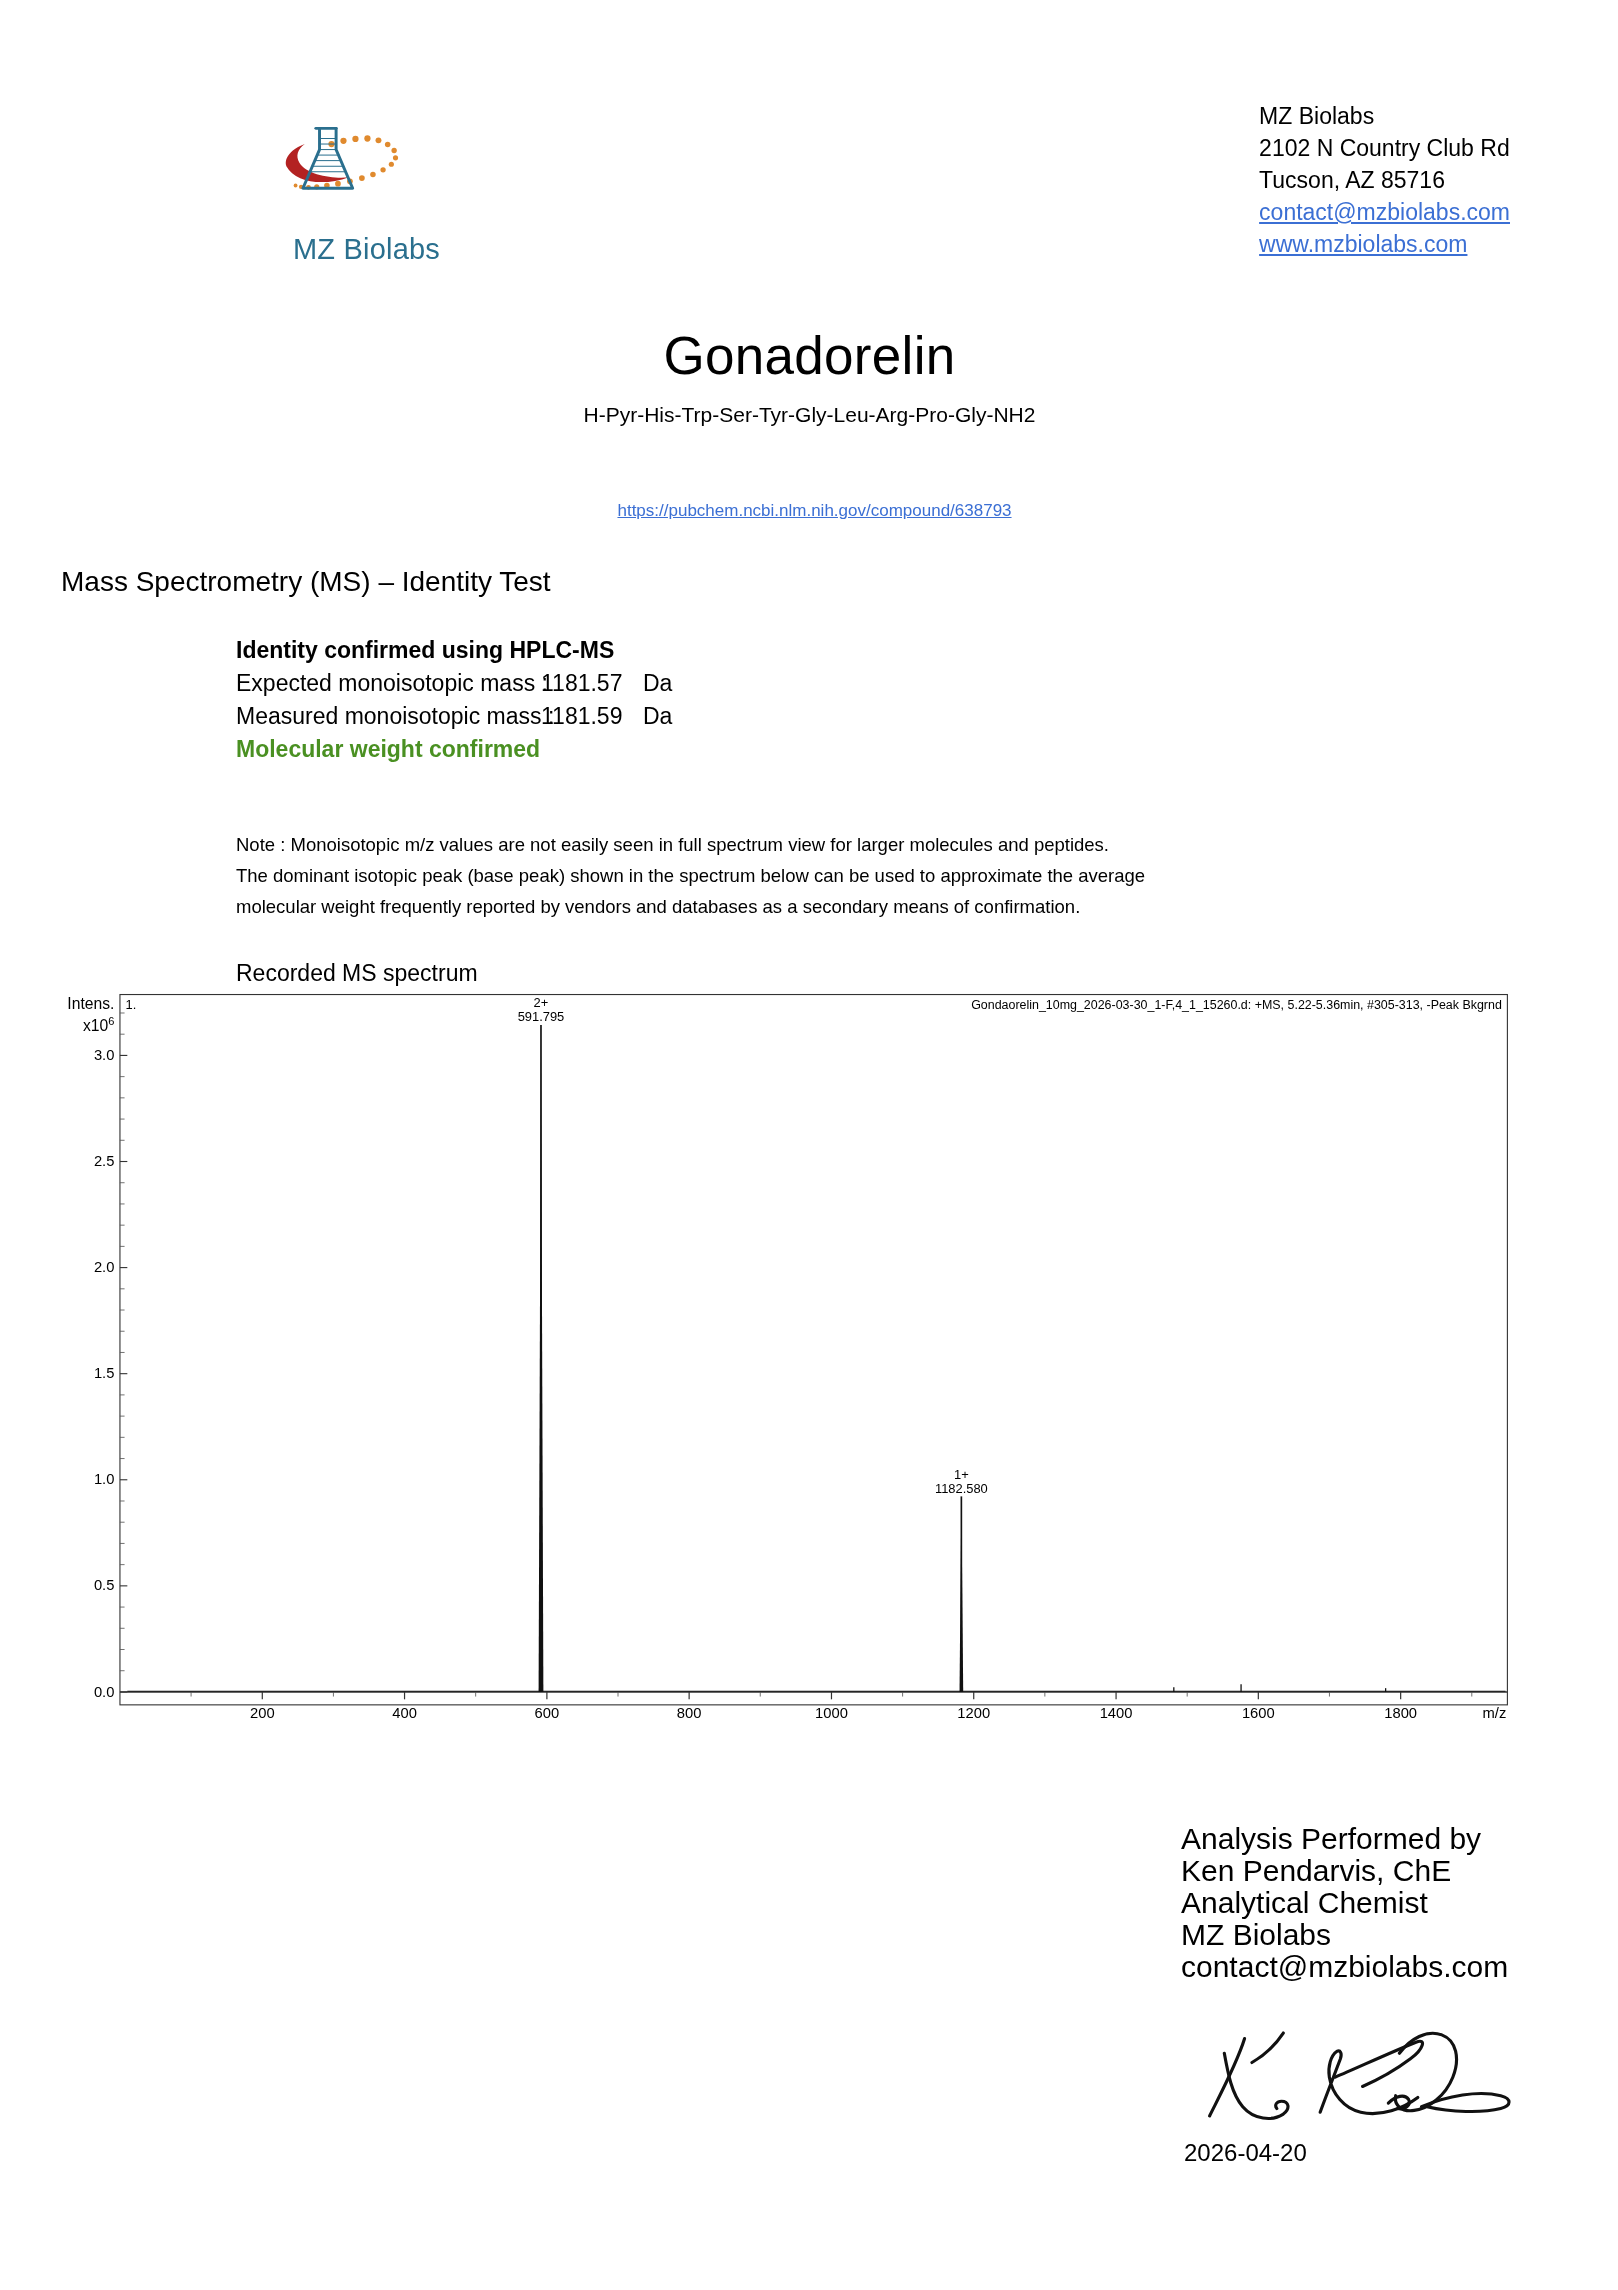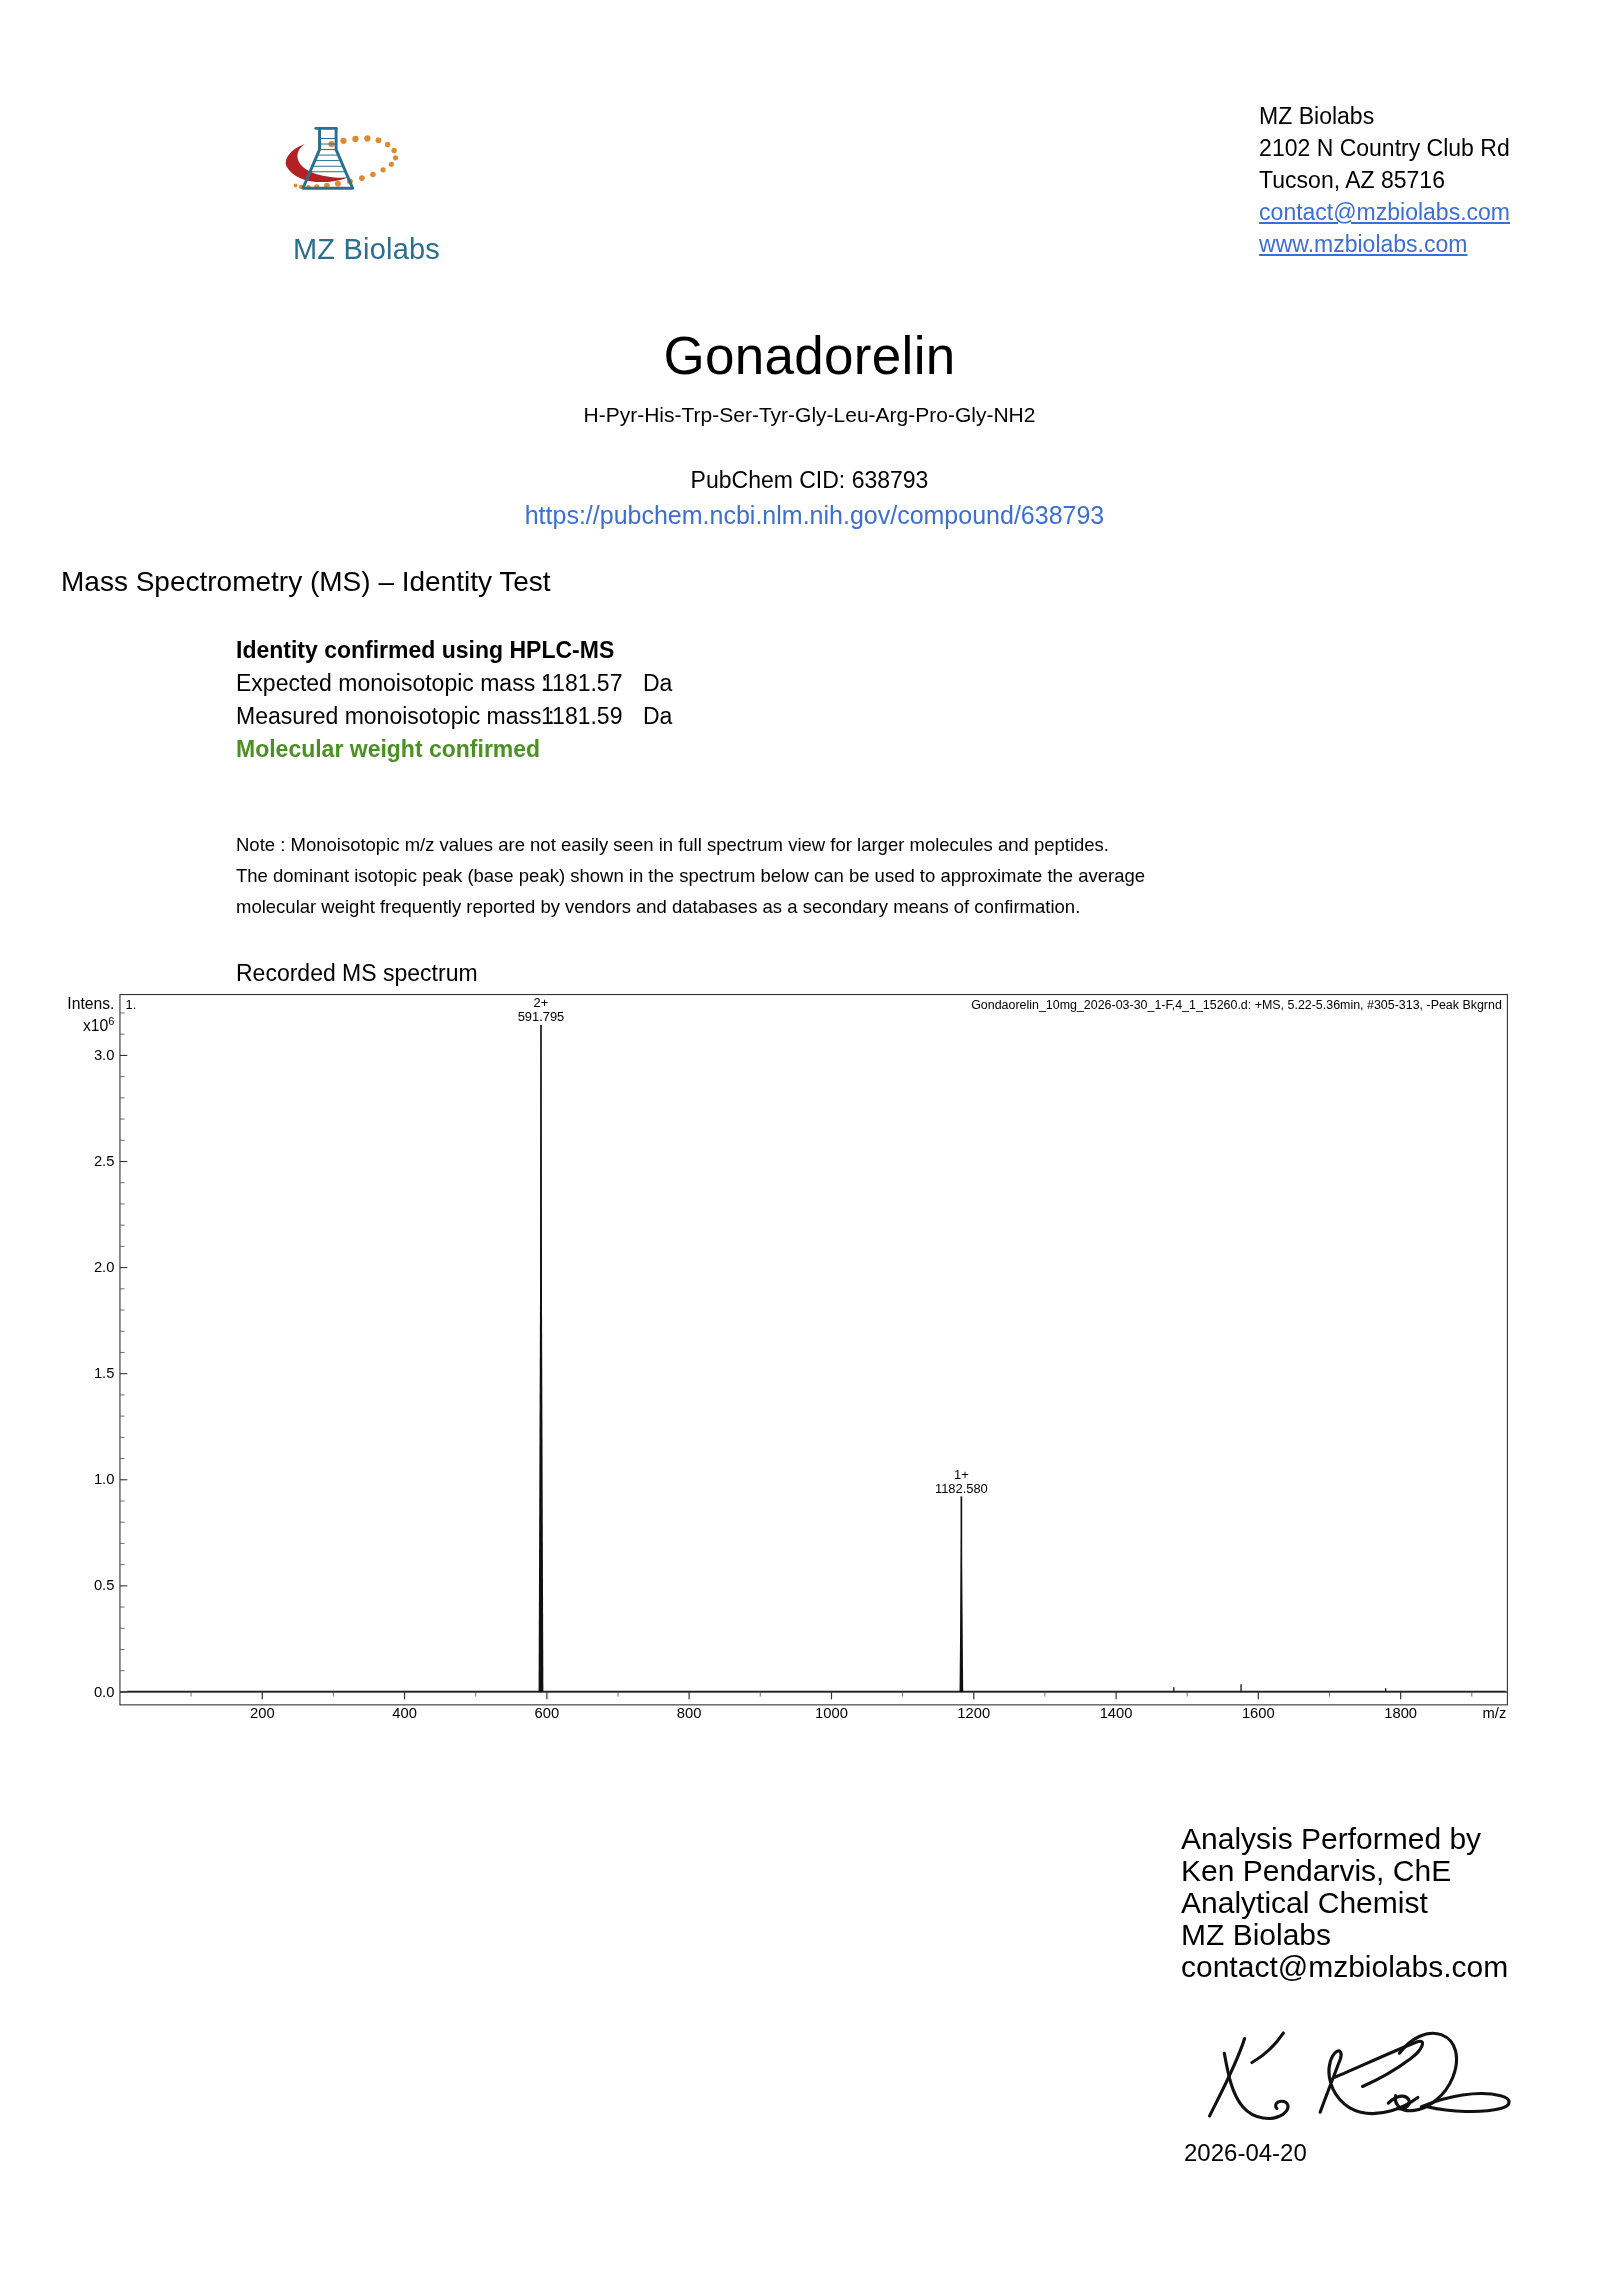--- a/index.html
+++ b/index.html
@@ -79,22 +79,23 @@
     top: 467px;
     text-align: center;
     font-size: 23px;
   }
   .pubchem-url {
     position: absolute;
     left: 10px;
     right: 0;
     top: 501px;
     text-align: center;
-    font-size: 25px;
+    font-size: 17px;
     color: #3b6fd4;
+    text-decoration: underline;
   }
 
   
   .section-heading {
     position: absolute;
     left: 61px;
     top: 566px;
     font-size: 28px;
     font-weight: normal;
   }
@@ -230,21 +231,20 @@
   <div class="company-block">
     <div>MZ Biolabs</div>
     <div>2102 N Country Club Rd</div>
     <div>Tucson, AZ 85716</div>
     <div class="link">contact@mzbiolabs.com</div>
     <div class="link">www.mzbiolabs.com</div>
   </div>
 
   <div class="doc-title">Gonadorelin</div>
   <div class="doc-sequence">H-Pyr-His-Trp-Ser-Tyr-Gly-Leu-Arg-Pro-Gly-NH2</div>
-  <div class="pubchem-cid">PubChem CID: 638793</div>
   <div class="pubchem-url">https://pubchem.ncbi.nlm.nih.gov/compound/638793</div>
 
   <div class="section-heading">Mass Spectrometry (MS) – Identity Test</div>
 
   <div class="body-block">
     <div class="strong">Identity confirmed using HPLC-MS</div>
     <div class="mass-row"><span class="mass-label">Expected monoisotopic mass :</span><span class="mass-value">1181.57</span><span>Da</span></div>
     <div class="mass-row"><span class="mass-label">Measured monoisotopic mass :</span><span class="mass-value">1181.59</span><span>Da</span></div>
     <div class="confirmed">Molecular weight confirmed</div>
   </div>

